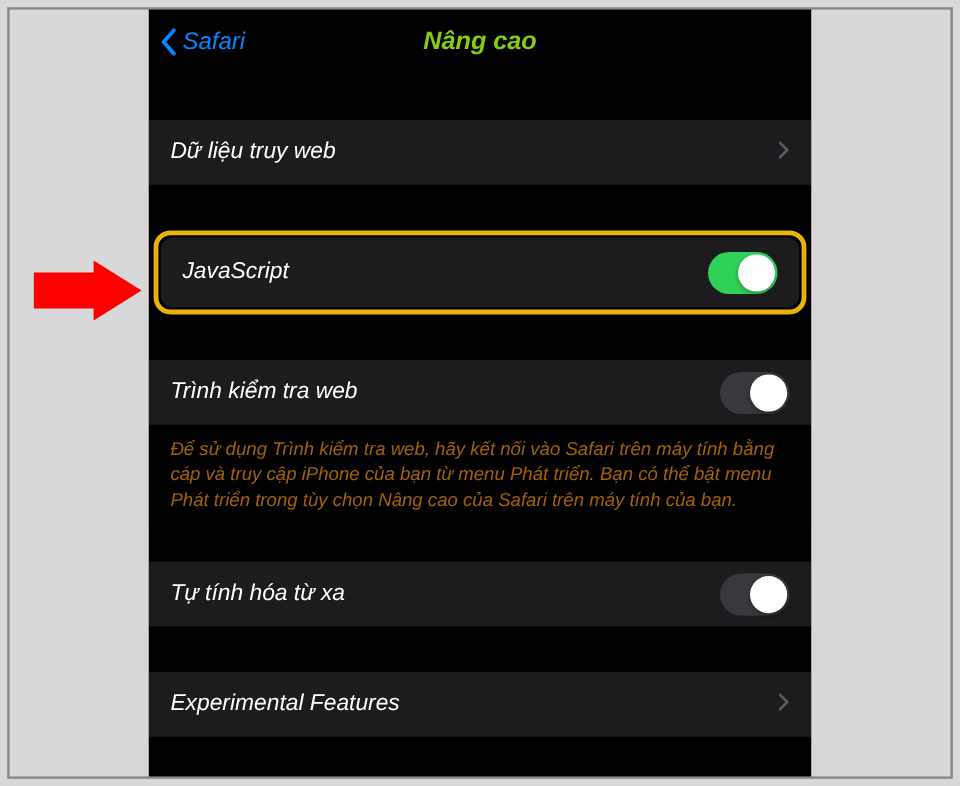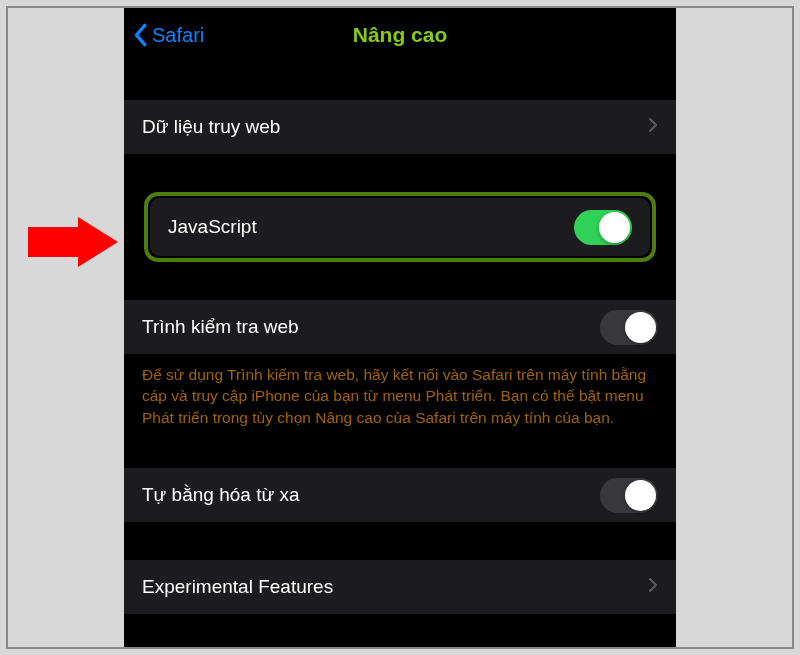--- a/index.html
+++ b/index.html
@@ -18,20 +18,21 @@
       position: relative;
     }
     .outer-frame {
       width: 788px;
       height: 643px;
       border: 2px solid #888;
       display: flex;
       align-items: flex-end;
       justify-content: center;
       background: #d8d8d8;
+      font-style: italic;
     }
     .phone {
       width: 552px;
       height: 100%;
       background: #000;
       display: flex;
       flex-direction: column;
       overflow: hidden;
     }
     .nav-bar {
@@ -115,24 +116,24 @@
       top: 2px;
       box-shadow: 0 2px 4px rgba(0,0,0,0.3);
     }
     .toggle.on .toggle-knob {
       right: 2px;
     }
     .toggle.off .toggle-knob {
       right: 2px;
     }
     .highlight-frame {
-      border: 4px solid #4d7c0f;
+      border: 4px solid #eab308;
       border-radius: 14px;
       padding: 2px;
-      margin: 0 20px;
+      margin: 0 4px;
     }
     .highlight-frame .cell {
       border-radius: 10px;
       height: 58px;
     }
     .footer-text {
       padding: 10px 18px;
       color: #a16207;
       font-size: 15.5px;
       line-height: 1.38;
@@ -194,21 +195,21 @@
         <div class="toggle off">
           <div class="toggle-knob"></div>
         </div>
       </div>
 
       <div class="footer-text">Để sử dụng Trình kiểm tra web, hãy kết nối vào Safari trên máy tính bằng cáp và truy cập iPhone của bạn từ menu Phát triển. Bạn có thể bật menu Phát triển trong tùy chọn Nâng cao của Safari trên máy tính của bạn.</div>
 
       <div class="section-gap-small"></div>
 
       <div class="cell">
-        <div class="cell-label">Tự bằng hóa từ xa</div>
+        <div class="cell-label">Tự tính hóa từ xa</div>
         <div class="toggle off">
           <div class="toggle-knob"></div>
         </div>
       </div>
 
       <div class="section-gap"></div>
 
       <div class="cell">
         <div class="cell-label">Experimental Features</div>
         <div class="chevron">

